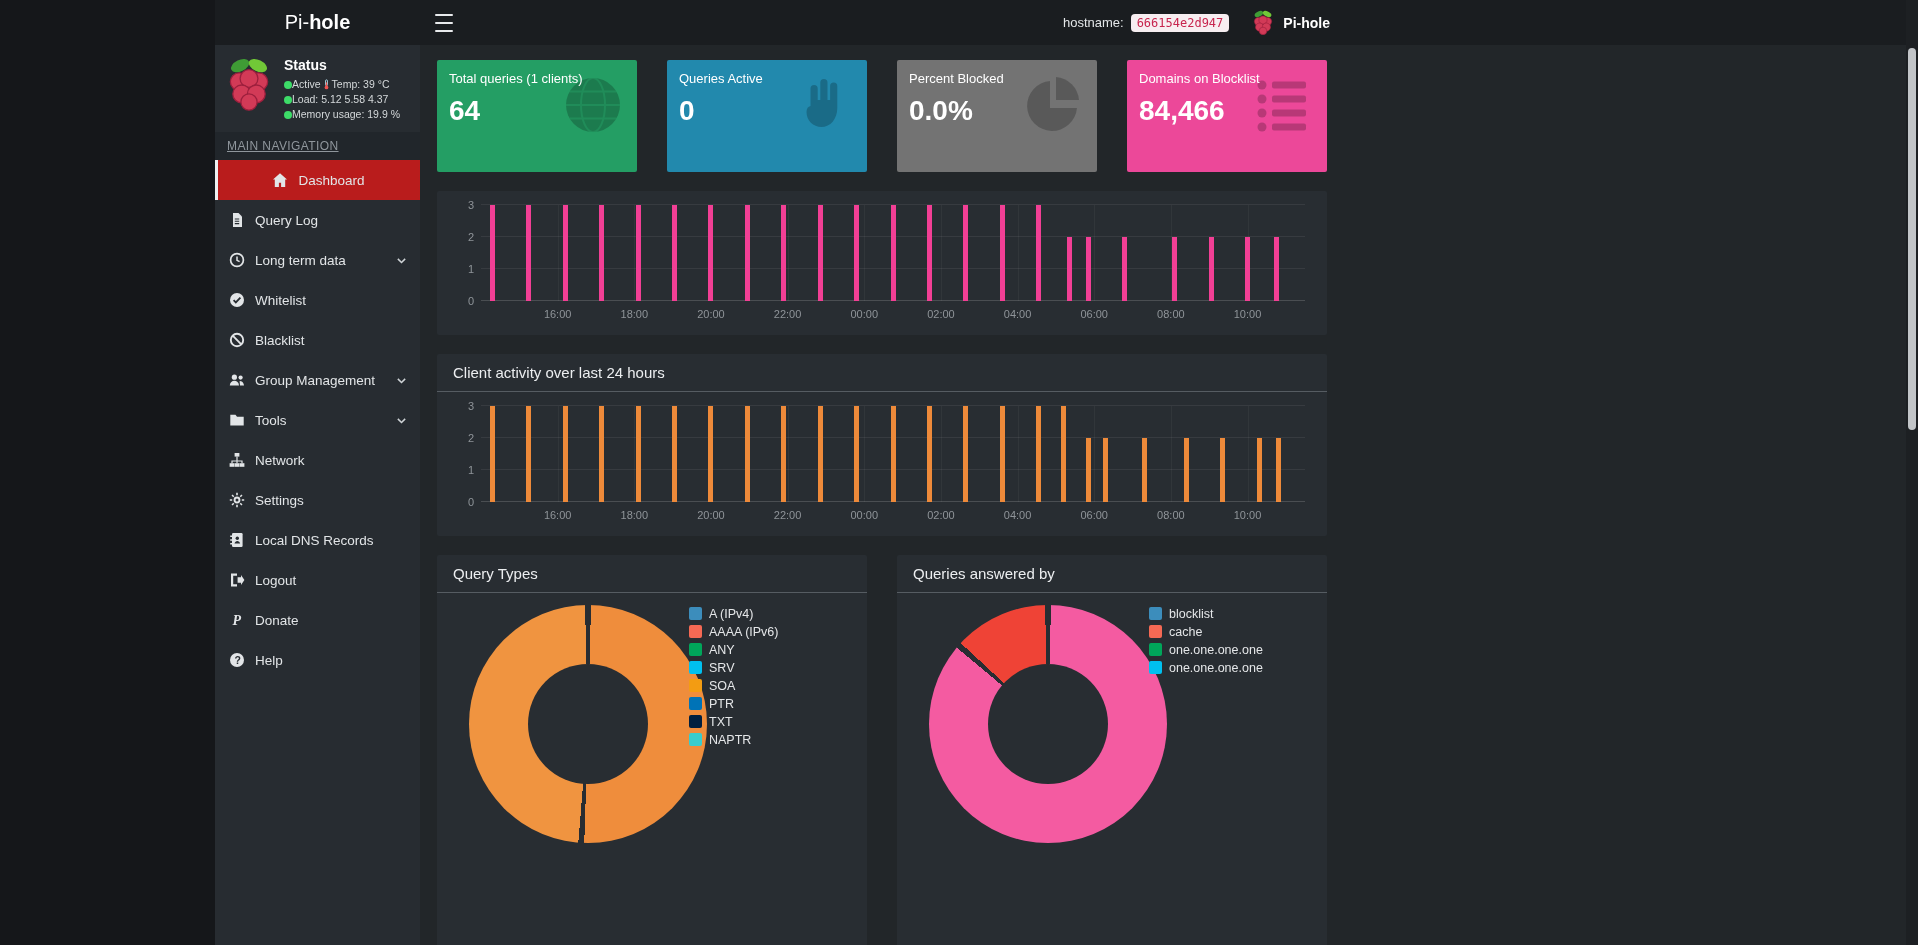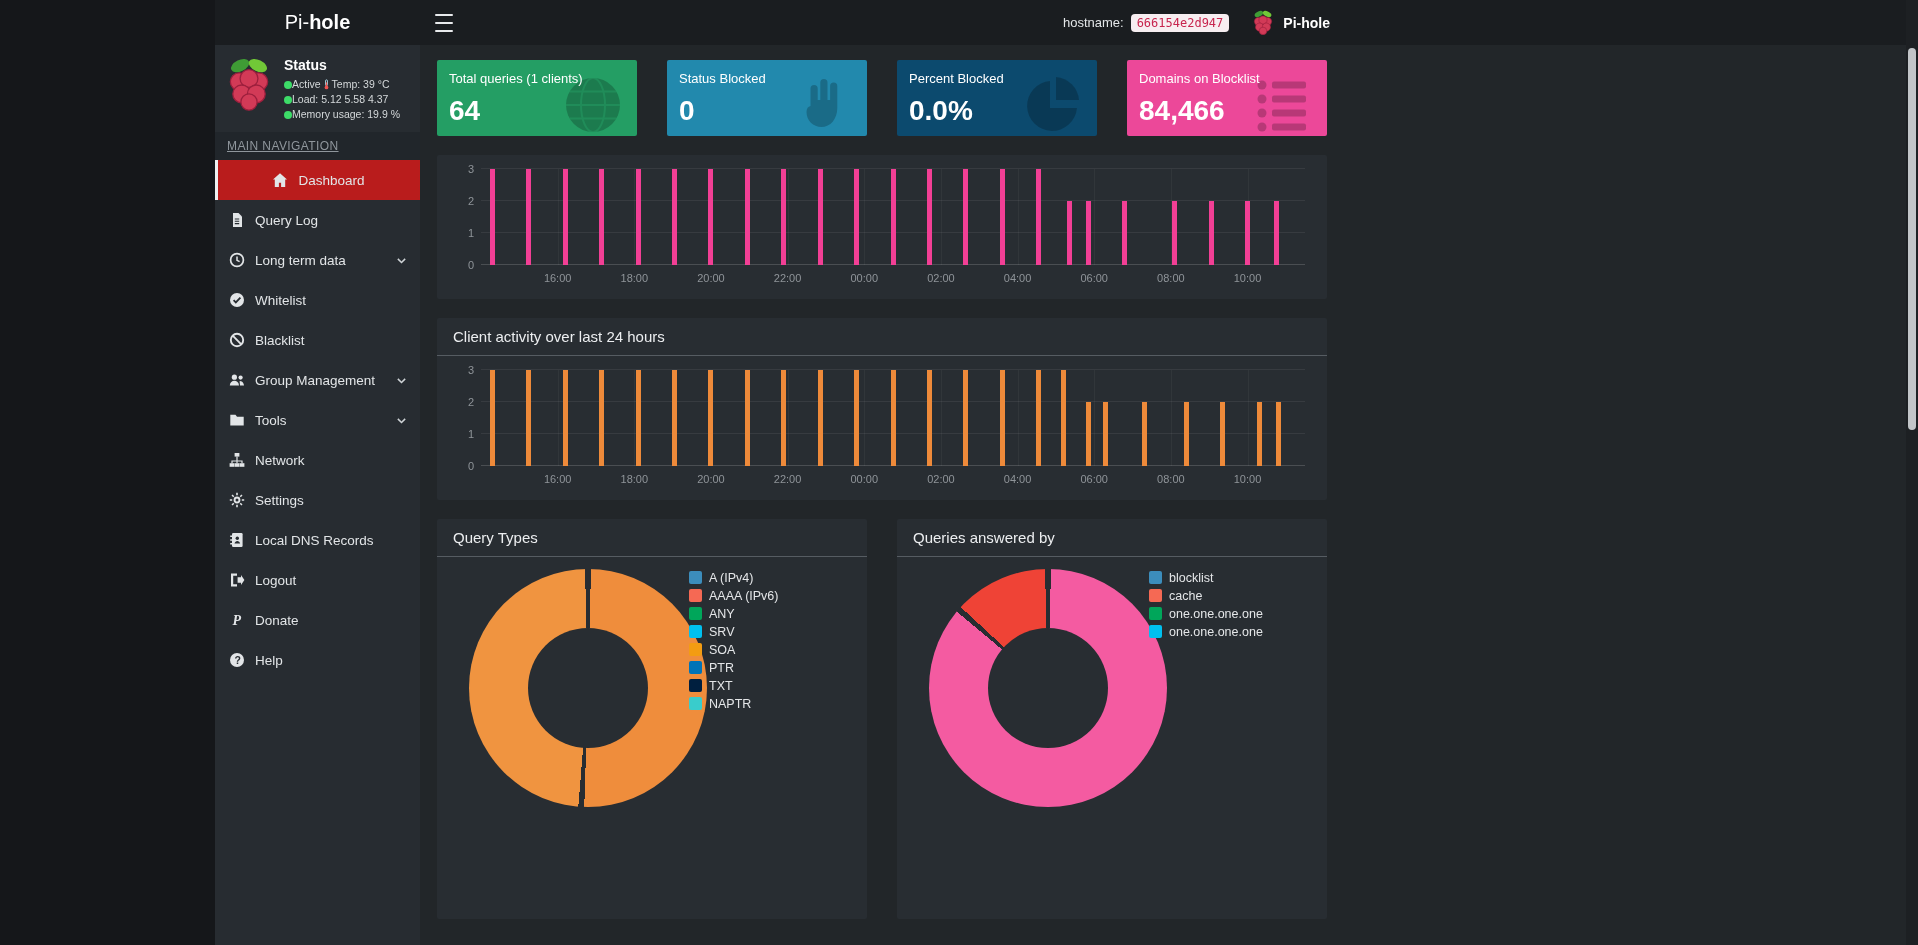--- a/index.html
+++ b/index.html
@@ -35,21 +35,21 @@
   ul.nav li .icon{width:16px;height:16px;flex:0 0 16px;display:flex;color:#e2e5e7;}
   ul.nav li .icon svg{width:100%;height:100%;fill:currentColor;}
   .chev{position:absolute;right:12px;width:13px;height:13px;color:#cfd4d7;}
   .chev svg{width:100%;height:100%;}
 
   
   .content{position:absolute;left:420px;top:45px;width:1486px;height:900px;background:#222629;}
   .container{width:890px;margin:15px 0 0 17px;}
 
   .cards{display:flex;gap:30px;}
-  .card{flex:1;height:76px;border-radius:2px;position:relative;color:#fff;padding:11px 12px;
+  .card{flex:1;height:112px;border-radius:2px;position:relative;color:#fff;padding:11px 12px;
         box-sizing:border-box;overflow:hidden;cursor:pointer;}
   .card .title{font-size:13px;position:relative;z-index:2;}
   .card .value{font-size:28px;font-weight:700;margin-top:9px;position:relative;z-index:2;}
   .card .bigicon{position:absolute;right:12px;top:13px;width:64px;height:64px;z-index:1;}
   .card .bigicon svg{width:100%;height:100%;}
 
   .panel{background:#282d32;border-radius:2px;margin-top:19px;}
   .panel-h{padding:10px 16px;font-size:15px;color:#eceef0;border-bottom:1px solid #565c62;}
   .panel-b{padding:14px 18px 8px;}
 
@@ -302,24 +302,24 @@
                   <path d="M5 32h54M9 18.5h46M9 45.5h46"></path>
                 </g>
               </svg></div>
             <div class="title">Total queries (1 clients)</div>
             <div class="value">64</div>
           </div>
           <div class="card" style="background: rgb(34, 137, 173);">
             <div class="bigicon"><svg viewBox="0 0 64 64" fill="rgba(0,0,0,.22)">
                 <path d="M19.5 33V15.5a3.6 3.6 0 0 1 7.2 0V27h2.6V9.5a3.6 3.6 0 0 1 7.2 0V27h2.6V13a3.6 3.6 0 0 1 7.2 0v22c0 11-6.8 19-15.8 19-8.4 0-15-6.5-15-15 0-3.4 1.6-5.6 4-6z"></path>
               </svg></div>
-            <div class="title">Status Blocked</div>
+            <div class="title">Queries Active</div>
             <div class="value">0</div>
           </div>
-          <div class="card" style="background: #0c4a6e;">
+          <div class="card" style="background: #737373;">
             <div class="bigicon"><svg viewBox="0 0 64 64" fill="rgba(0,0,0,.22)">
                 <path d="M29 8A25 25 0 1 0 56 35H29z"></path>
                 <path d="M35 4a25 25 0 0 1 23 23H35z"></path>
               </svg></div>
             <div class="title">Percent Blocked</div>
             <div class="value">0.0%</div>
           </div>
           <div class="card" style="background: #ec4899;">
             <div class="bigicon"><svg viewBox="0 0 64 64" fill="rgba(0,0,0,.22)">
                 <circle cx="11" cy="12" r="4.5"></circle>

